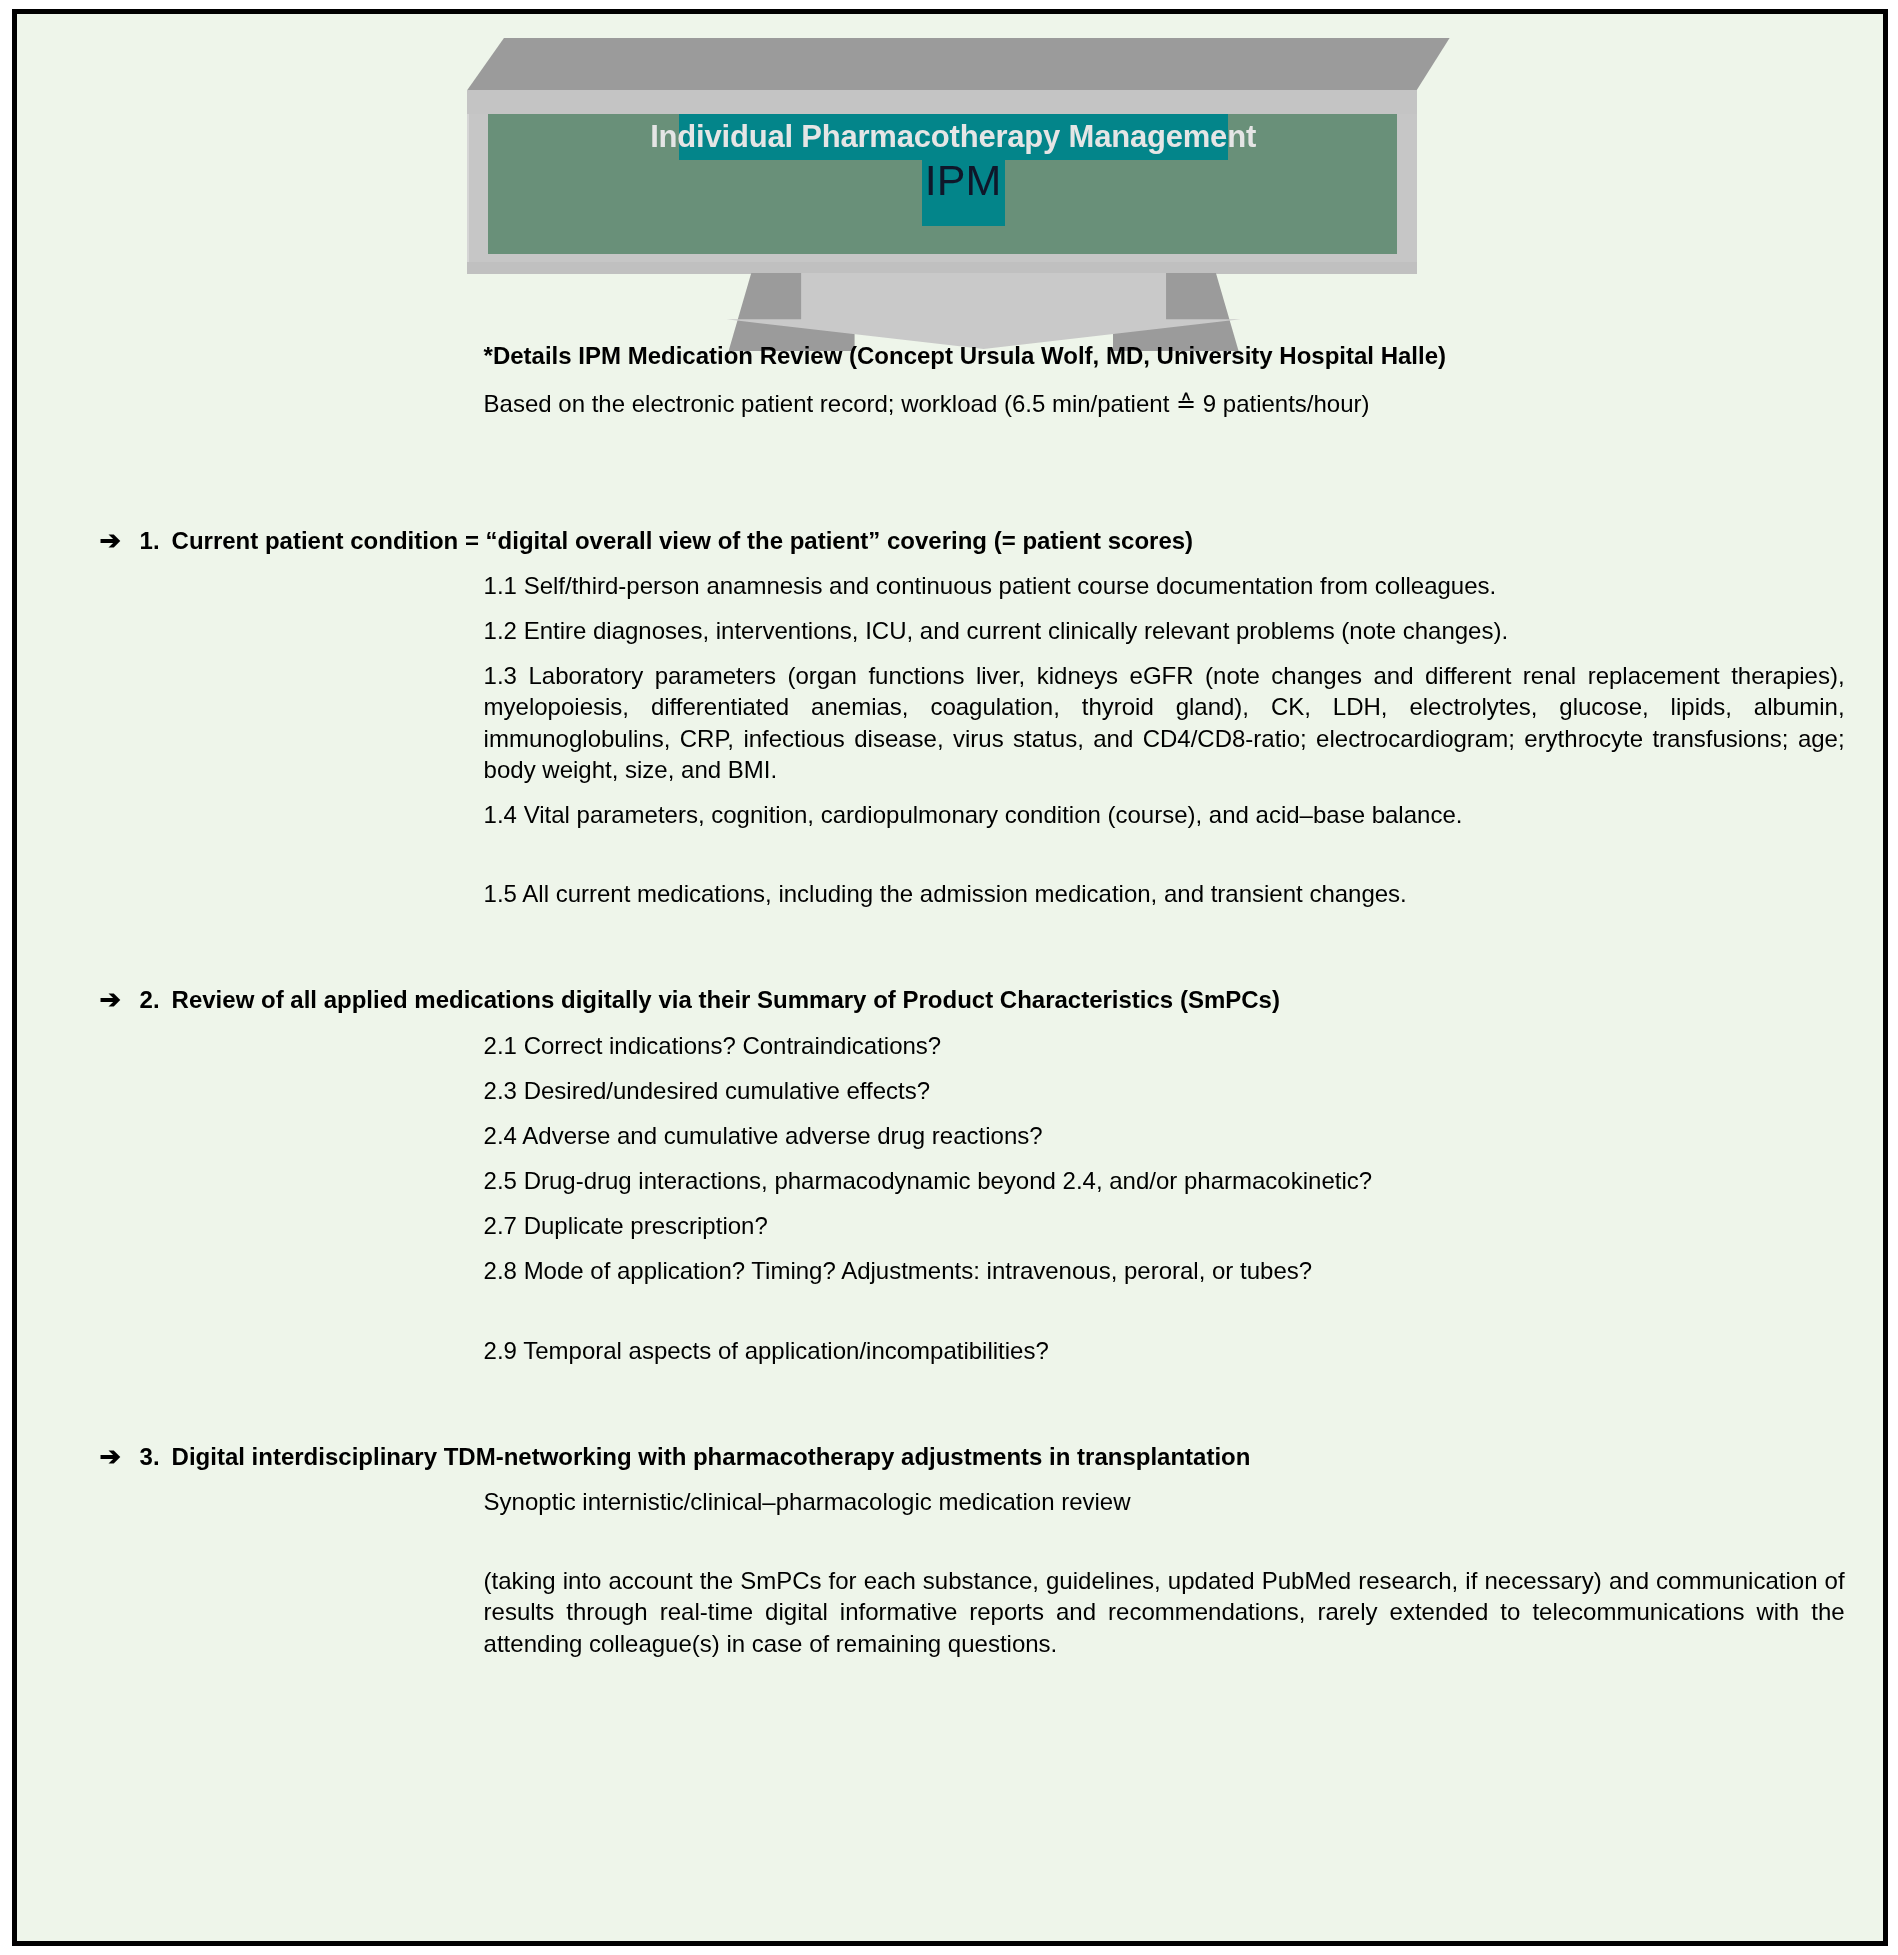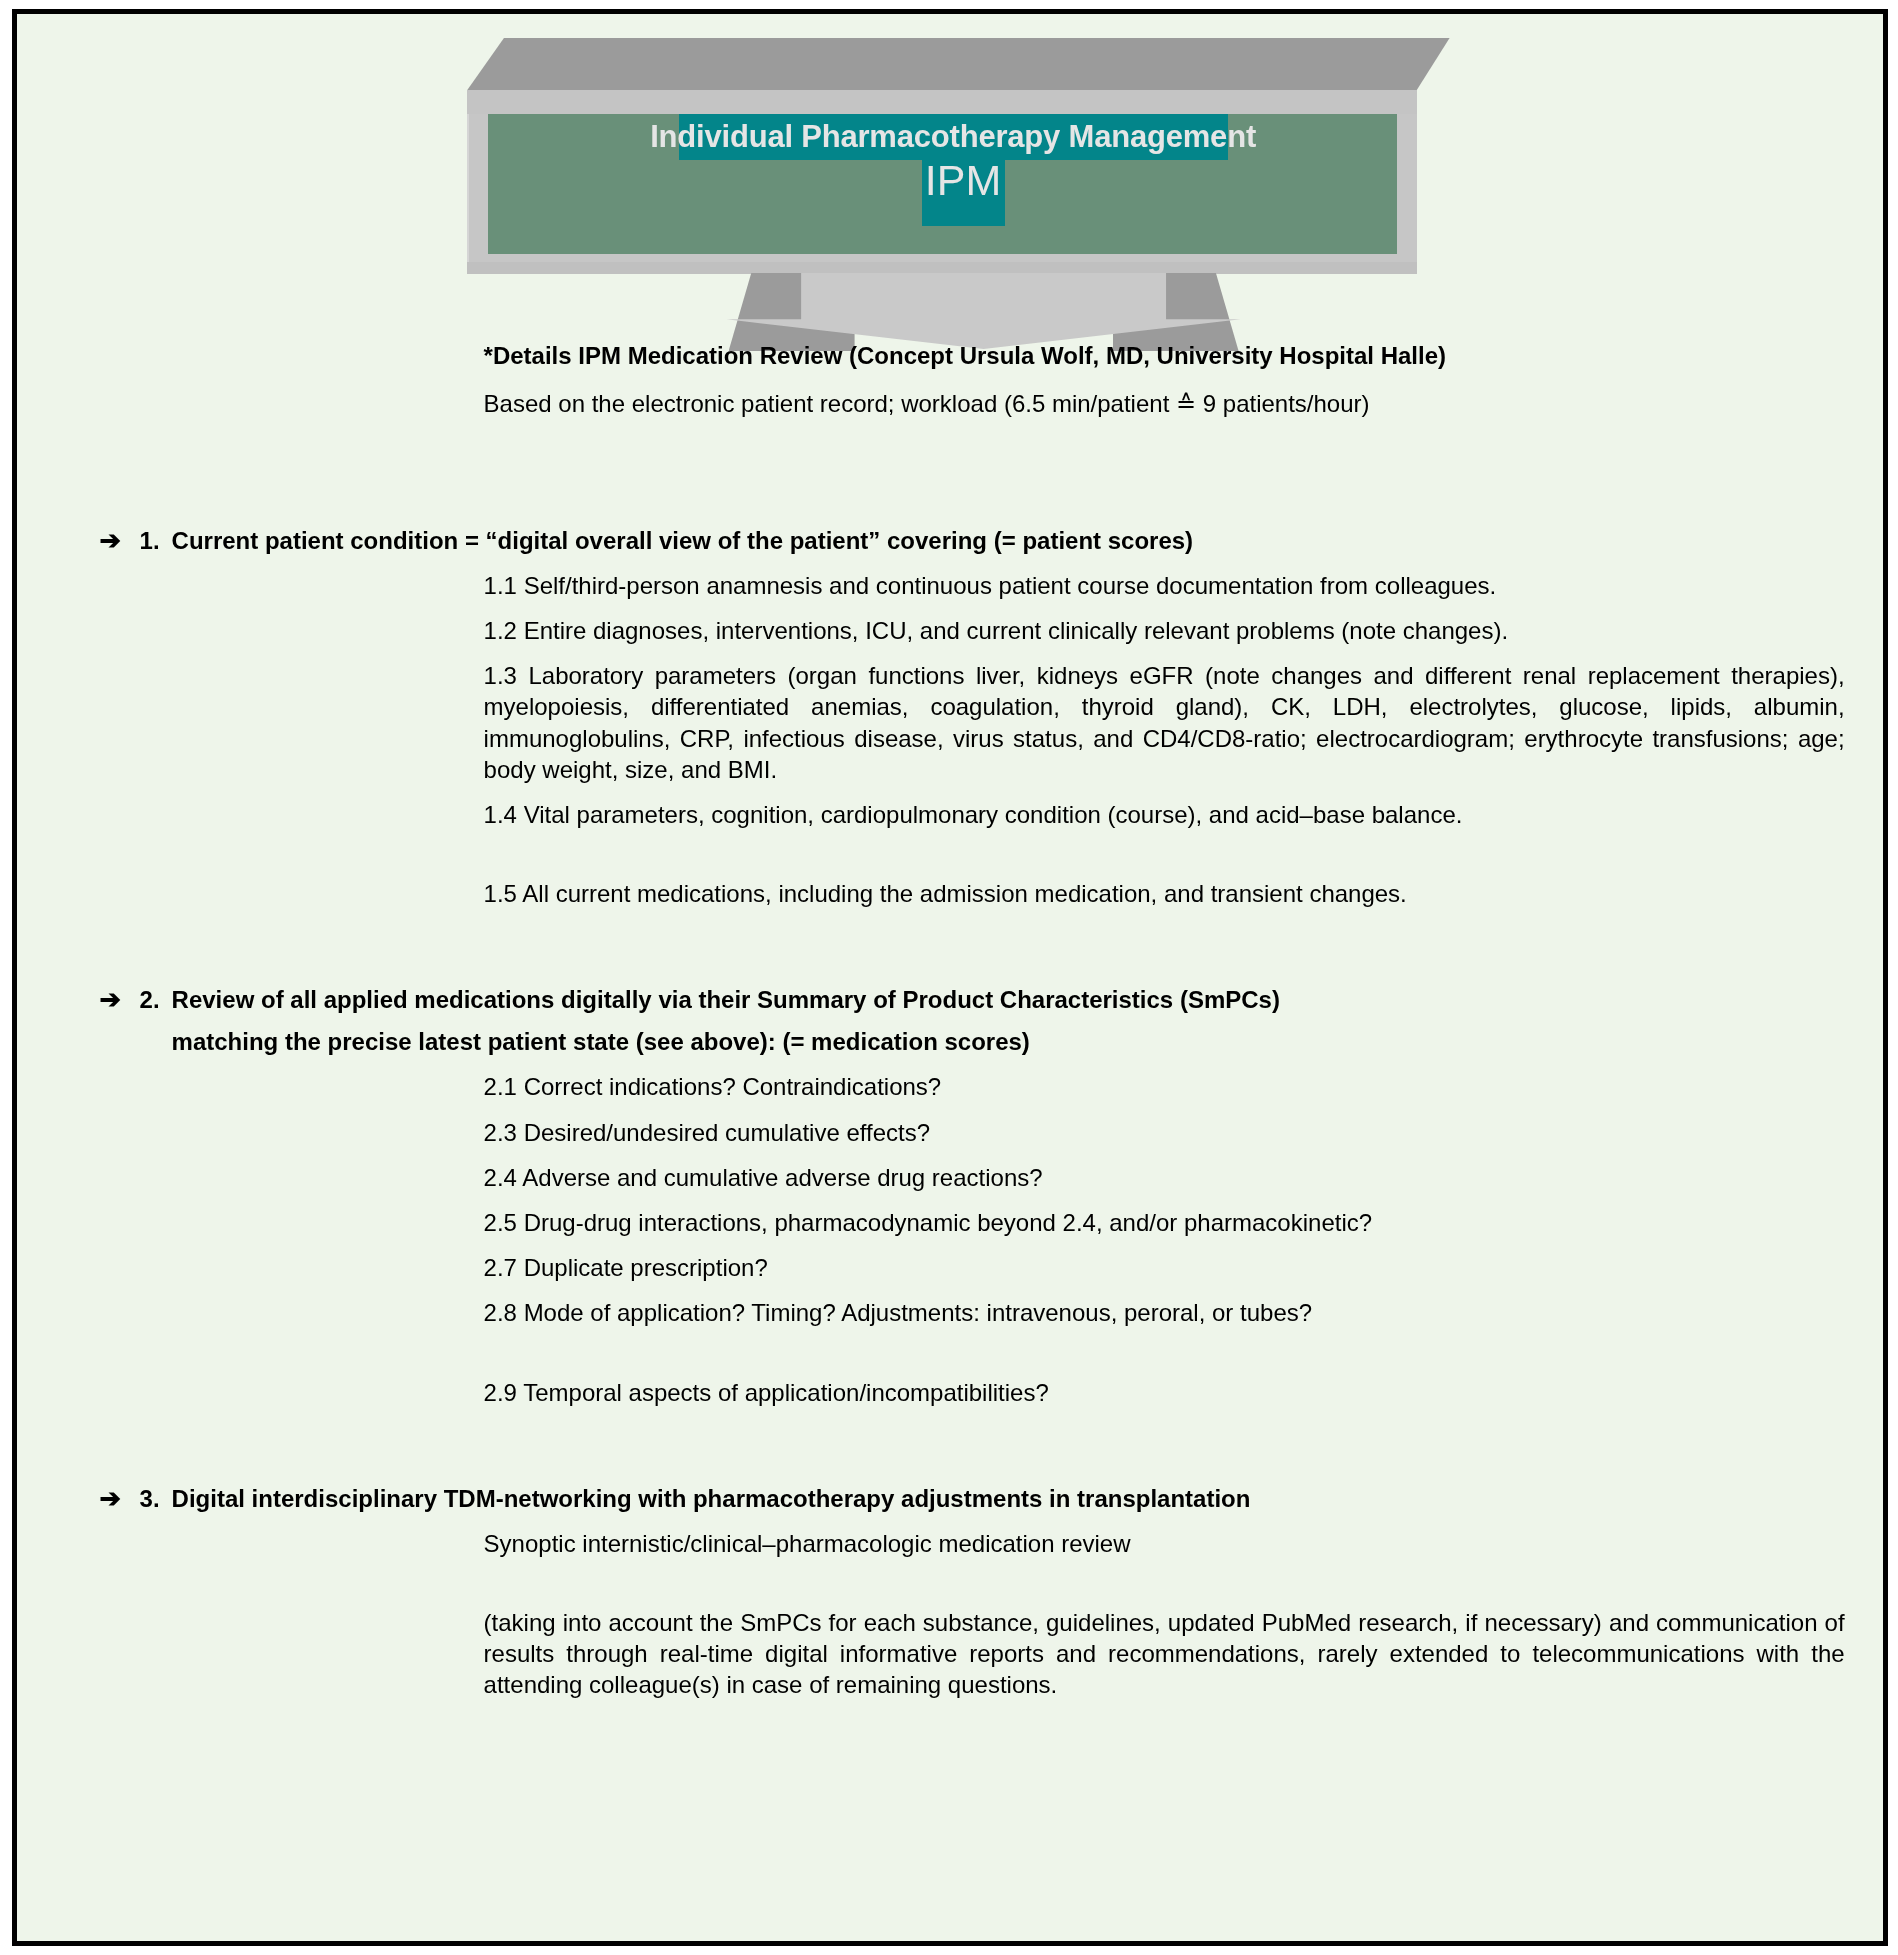--- a/index.html
+++ b/index.html
@@ -105,21 +105,21 @@
     left: 905px;
     top: 146px;
     width: 83px;
     height: 66px;
     background: #03858a;
     display: flex;
     align-items: flex-start;
     justify-content: center;
   }
   .banner-acronym {
-    color: #e5e5e5;
+    color: #0f172a;
     font-size: 43px;
     font-weight: normal;
     line-height: 1.05;
     margin-top: -2.5px;
   }
 
   
   .stand-wing-left {
     position: absolute;
     left: 712px;
@@ -266,21 +266,20 @@
       </div>
     </div>
 
     <div class="gap-lg"></div>
     <div class="section">
       <div class="section-head">
         <span class="arrow-glyph">➔</span>
         <span class="section-num">2.</span>
         <span class="section-title-wrap">
           <span class="section-title">Review of all applied medications digitally via their Summary of Product Characteristics (SmPCs)</span>
-          <span class="section-title2">matching the precise latest patient state (see above): (= medication scores)</span>
         </span>
       </div>
       <div class="sub-list">
         <div class="sub-item nowrap">2.1 Correct indications? Contraindications?</div>
         <div class="sub-item nowrap">2.3 Desired/undesired cumulative effects?</div>
         <div class="sub-item nowrap">2.4 Adverse and cumulative adverse drug reactions?</div>
         <div class="sub-item nowrap">2.5 Drug-drug interactions, pharmacodynamic beyond 2.4, and/or pharmacokinetic?</div>
         <div class="sub-item nowrap">2.7 Duplicate prescription?</div>
         <div class="sub-item nowrap">2.8 Mode of application? Timing? Adjustments: intravenous, peroral, or tubes?</div>
         <div class="sub-item nowrap">2.9 Temporal aspects of application/incompatibilities?</div>

